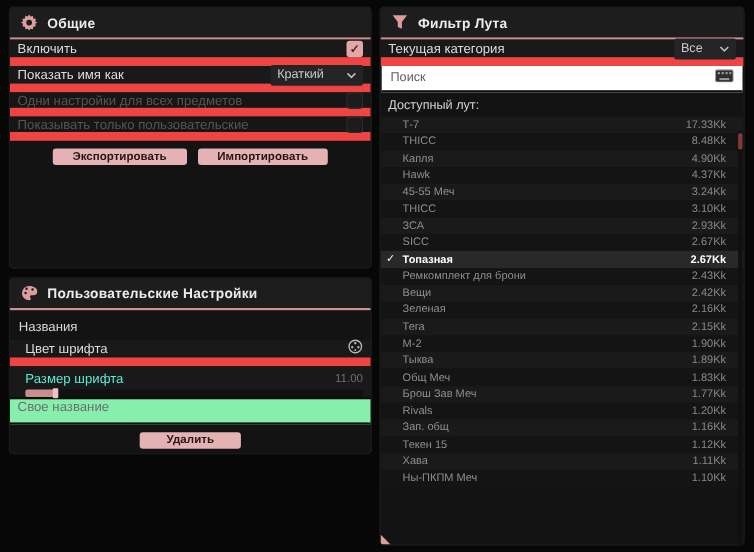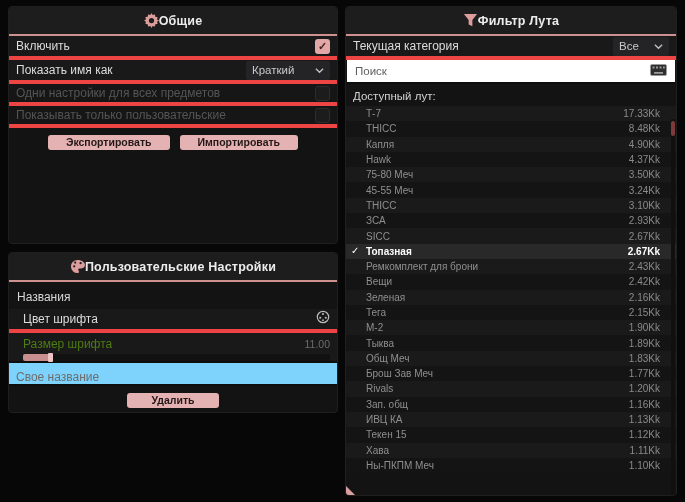--- a/index.html
+++ b/index.html
@@ -20,32 +20,31 @@
   }
   .panel-general { left:8px; top:6px; width:330px; height:238px; }
   .panel-custom  { left:8px; top:252px; width:330px; height:161px; }
   .panel-loot    { left:345px; top:6px; width:332px; height:490px; }
 
   .panel-header {
     height:27px;
     background:#1d1d1d;
     display:flex; align-items:center;
     padding:0 10px;
-    gap:0;
-    justify-content:center;
+    gap:9px;
   }
   .panel-title { font-size:12.5px; font-weight:bold; color:#ececec; letter-spacing:.2px; }
   .accent-line { height:2px; background:#cf9090; }
 
   .hicon { width:15px; height:15px; display:inline-flex; align-items:center; justify-content:center; }
   .hicon svg { width:15px; height:15px; }
 
   .row {
     background:#191919;
-    border-bottom:4px solid #ef4444;
+    border-bottom:8px solid #ef4444;
     display:flex; align-items:center; justify-content:space-between;
     padding:0 7px 0 7px;
     height:24px;
   }
   .row .lbl { font-size:12px; color:#dcdcdc; }
   .row.disabled { background:#161616; height:22px; }
   .row.disabled .lbl { color:#555555; }
 
   .checkbox {
     width:15px; height:15px; border-radius:3px;
@@ -77,32 +76,32 @@
 
   
   .section-label { font-size:12px; color:#d8d8d8; padding:8px 0 5px 8px; }
   .sub { margin-left:0; }
   .sub .lbl { padding-left:7px; }
   .row-slider {
     background:#191919; border-bottom:2px solid #0e0e0e;
     padding:4px 7px 5px 14px; height:30px;
   }
   .row-slider .top { display:flex; justify-content:space-between; align-items:center; }
-  .row-slider .top .lbl { font-size:12px; color:#4d7c0f; }
+  .row-slider .top .lbl { font-size:12px; color:#5eead4; }
   .row-slider .top .val { font-size:10.5px; color:#6d6d6d; }
   .slider-track {
     margin-top:3px; height:7px; width:100%;
     background:#111111; border-radius:2px; position:relative;
   }
   .slider-fill { position:absolute; left:0; top:0; height:7px; width:9%; background:#c98f8f; border-radius:2px; }
   .slider-handle { position:absolute; left:calc(9% - 3px); top:-1px; width:5px; height:9px; background:#efc4c4; border-radius:1px; }
 
   .row-input {
-    background:#7dd3fc; border-bottom:2px solid #0e0e0e;
-    height:23px; display:flex; align-items:flex-end; padding:0 7px;
+    background:#86efac; border-bottom:2px solid #0e0e0e;
+    height:23px; display:flex; align-items:flex-start; padding:0 7px;
   }
   .row-input .ph { font-size:12px; color:#6e6e6e; }
 
   .palette-icon svg { width:14px; height:14px; }
 
   
   .loot-body { display:flex; flex-direction:column; height:461px; }
   .search-box {
     margin:0 1px; background:#ffffff; border-bottom:2px solid #0e0e0e;
     height:24px; display:flex; align-items:center; justify-content:space-between;
@@ -294,25 +293,20 @@
     <span class="li-name">Капля</span>
     <span class="li-val">4.90Kk</span>
   </div>
         <div class="loot-row">
 
     <span class="li-name">Hawk</span>
     <span class="li-val">4.37Kk</span>
   </div>
         <div class="loot-row">
 
-    <span class="li-name">75-80 Меч</span>
-    <span class="li-val">3.50Kk</span>
-  </div>
-        <div class="loot-row">
-
     <span class="li-name">45-55 Меч</span>
     <span class="li-val">3.24Kk</span>
   </div>
         <div class="loot-row">
 
     <span class="li-name">THICC</span>
     <span class="li-val">3.10Kk</span>
   </div>
         <div class="loot-row">
 
@@ -374,25 +368,20 @@
     <span class="li-name">Rivals</span>
     <span class="li-val">1.20Kk</span>
   </div>
         <div class="loot-row">
 
     <span class="li-name">Зап. общ</span>
     <span class="li-val">1.16Kk</span>
   </div>
         <div class="loot-row">
 
-    <span class="li-name">ИВЦ КА</span>
-    <span class="li-val">1.13Kk</span>
-  </div>
-        <div class="loot-row">
-
     <span class="li-name">Текен 15</span>
     <span class="li-val">1.12Kk</span>
   </div>
         <div class="loot-row">
 
     <span class="li-name">Хава</span>
     <span class="li-val">1.11Kk</span>
   </div>
         <div class="loot-row">
 

